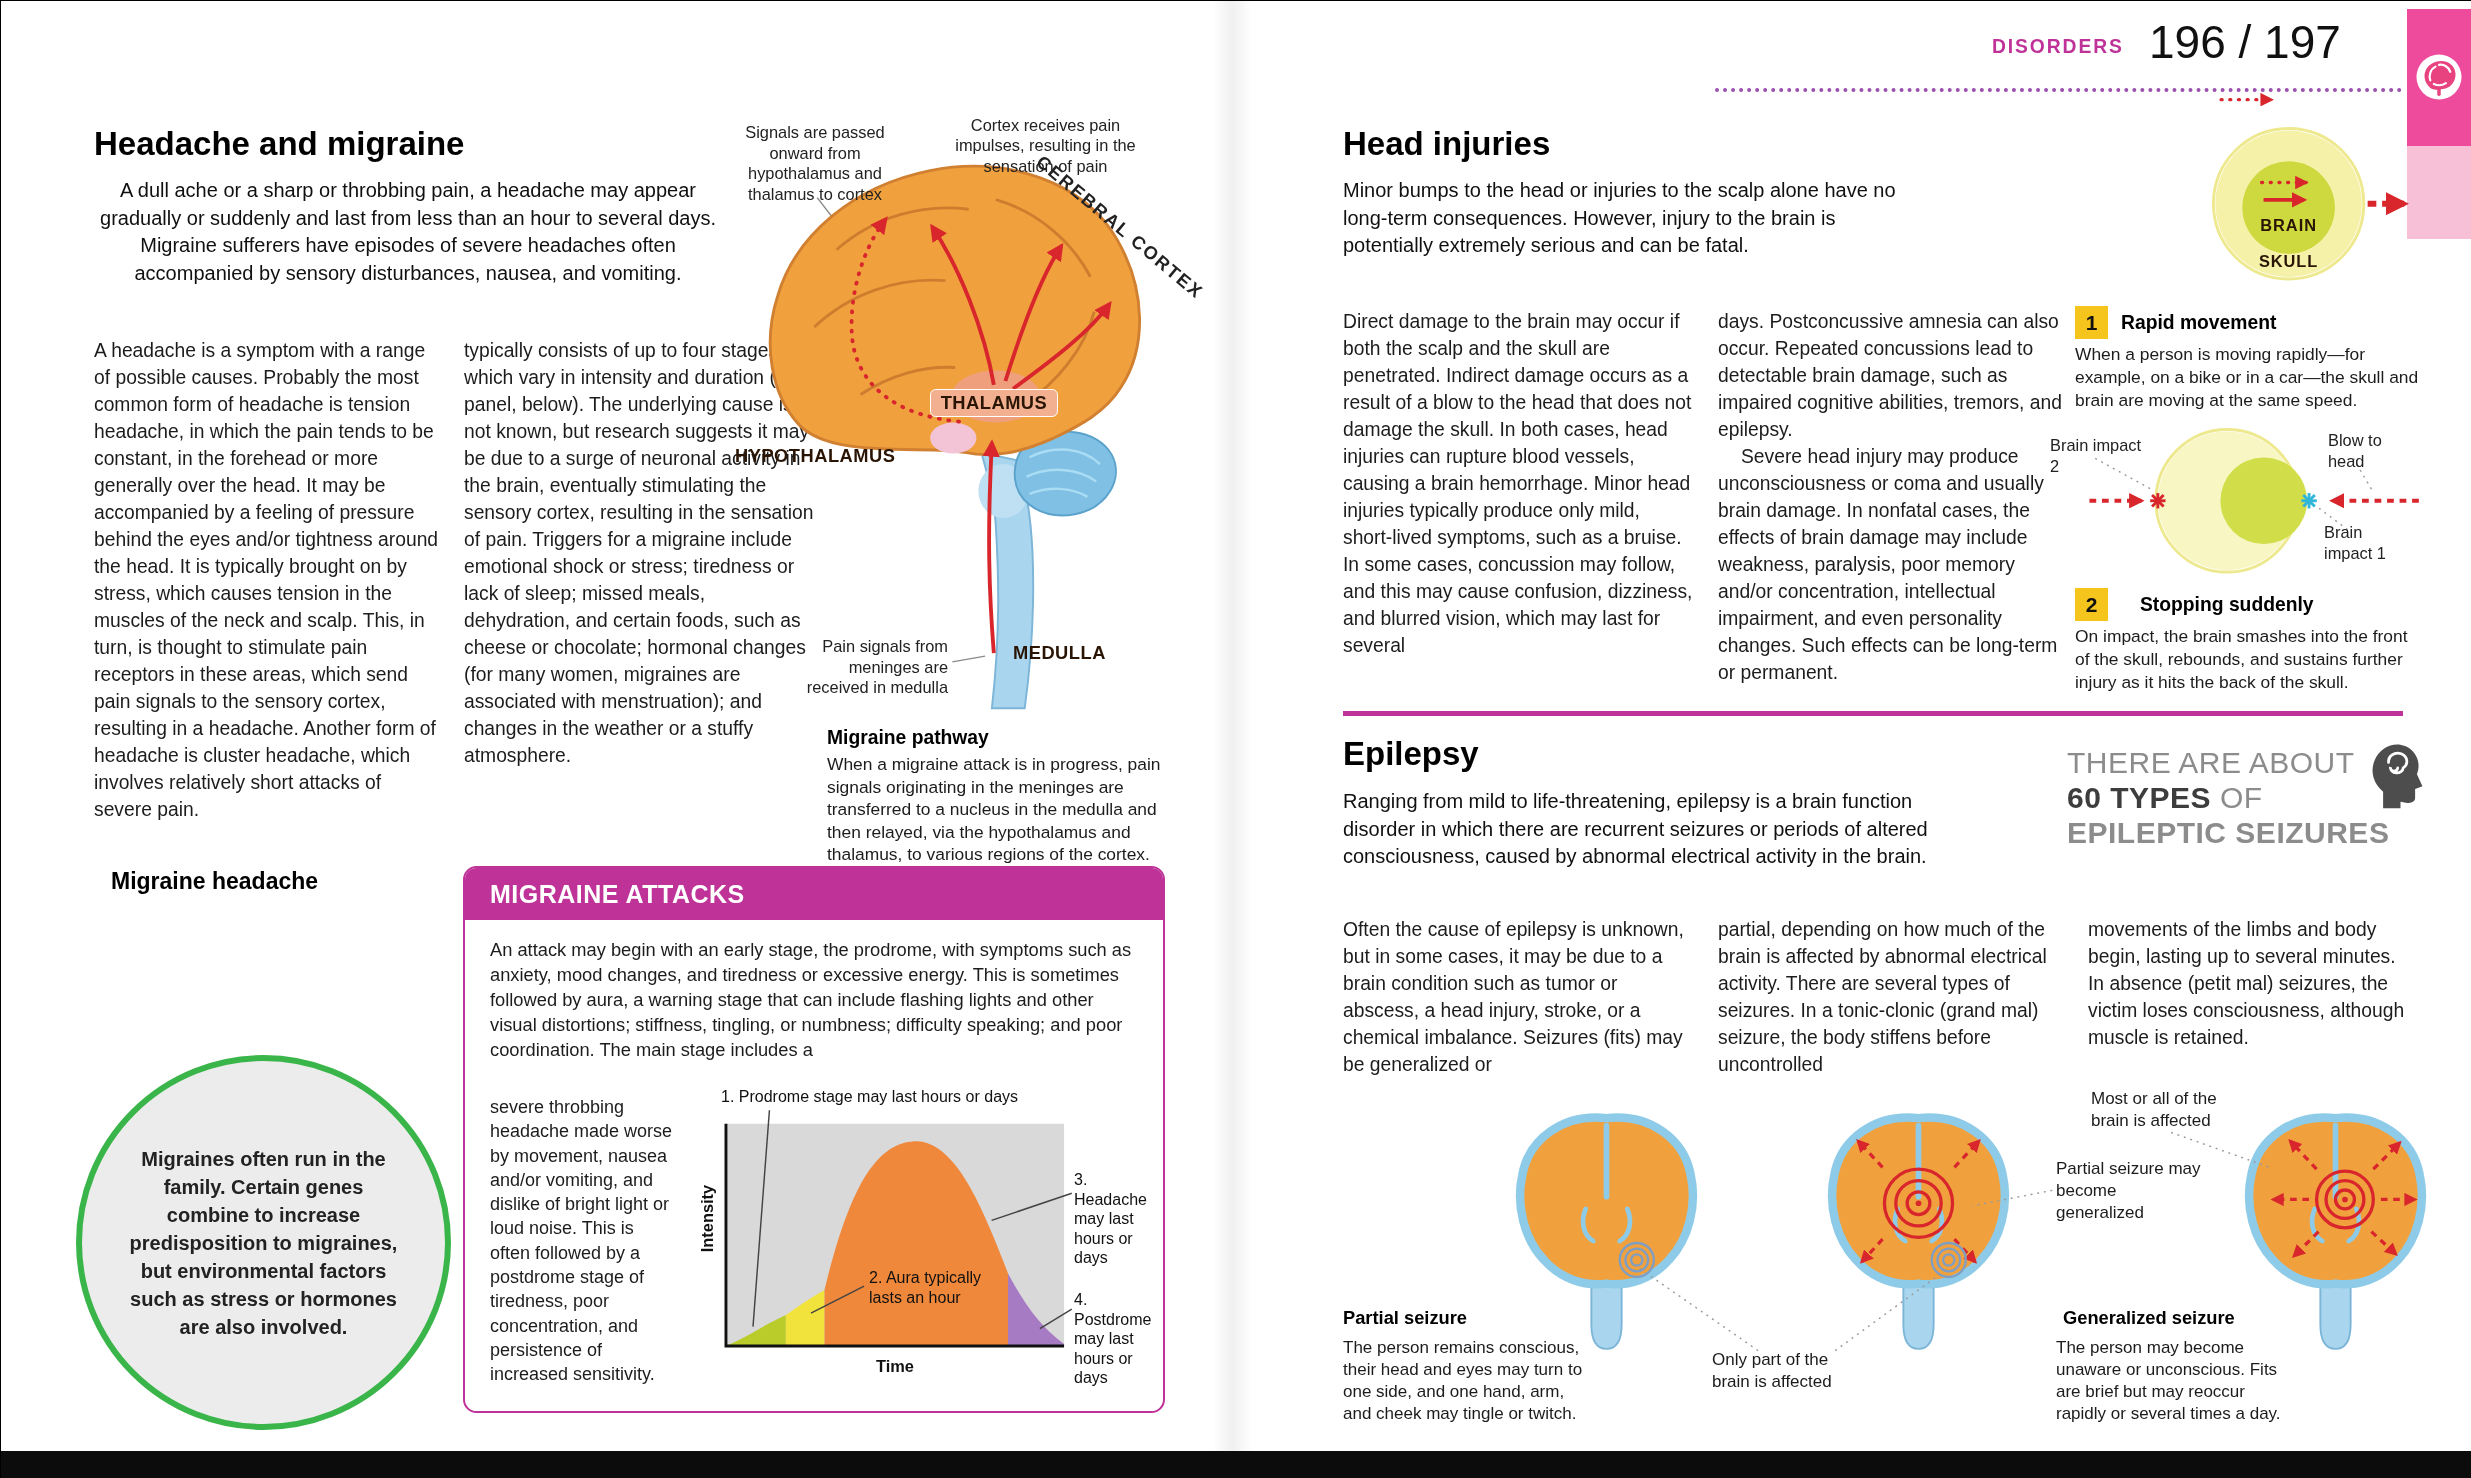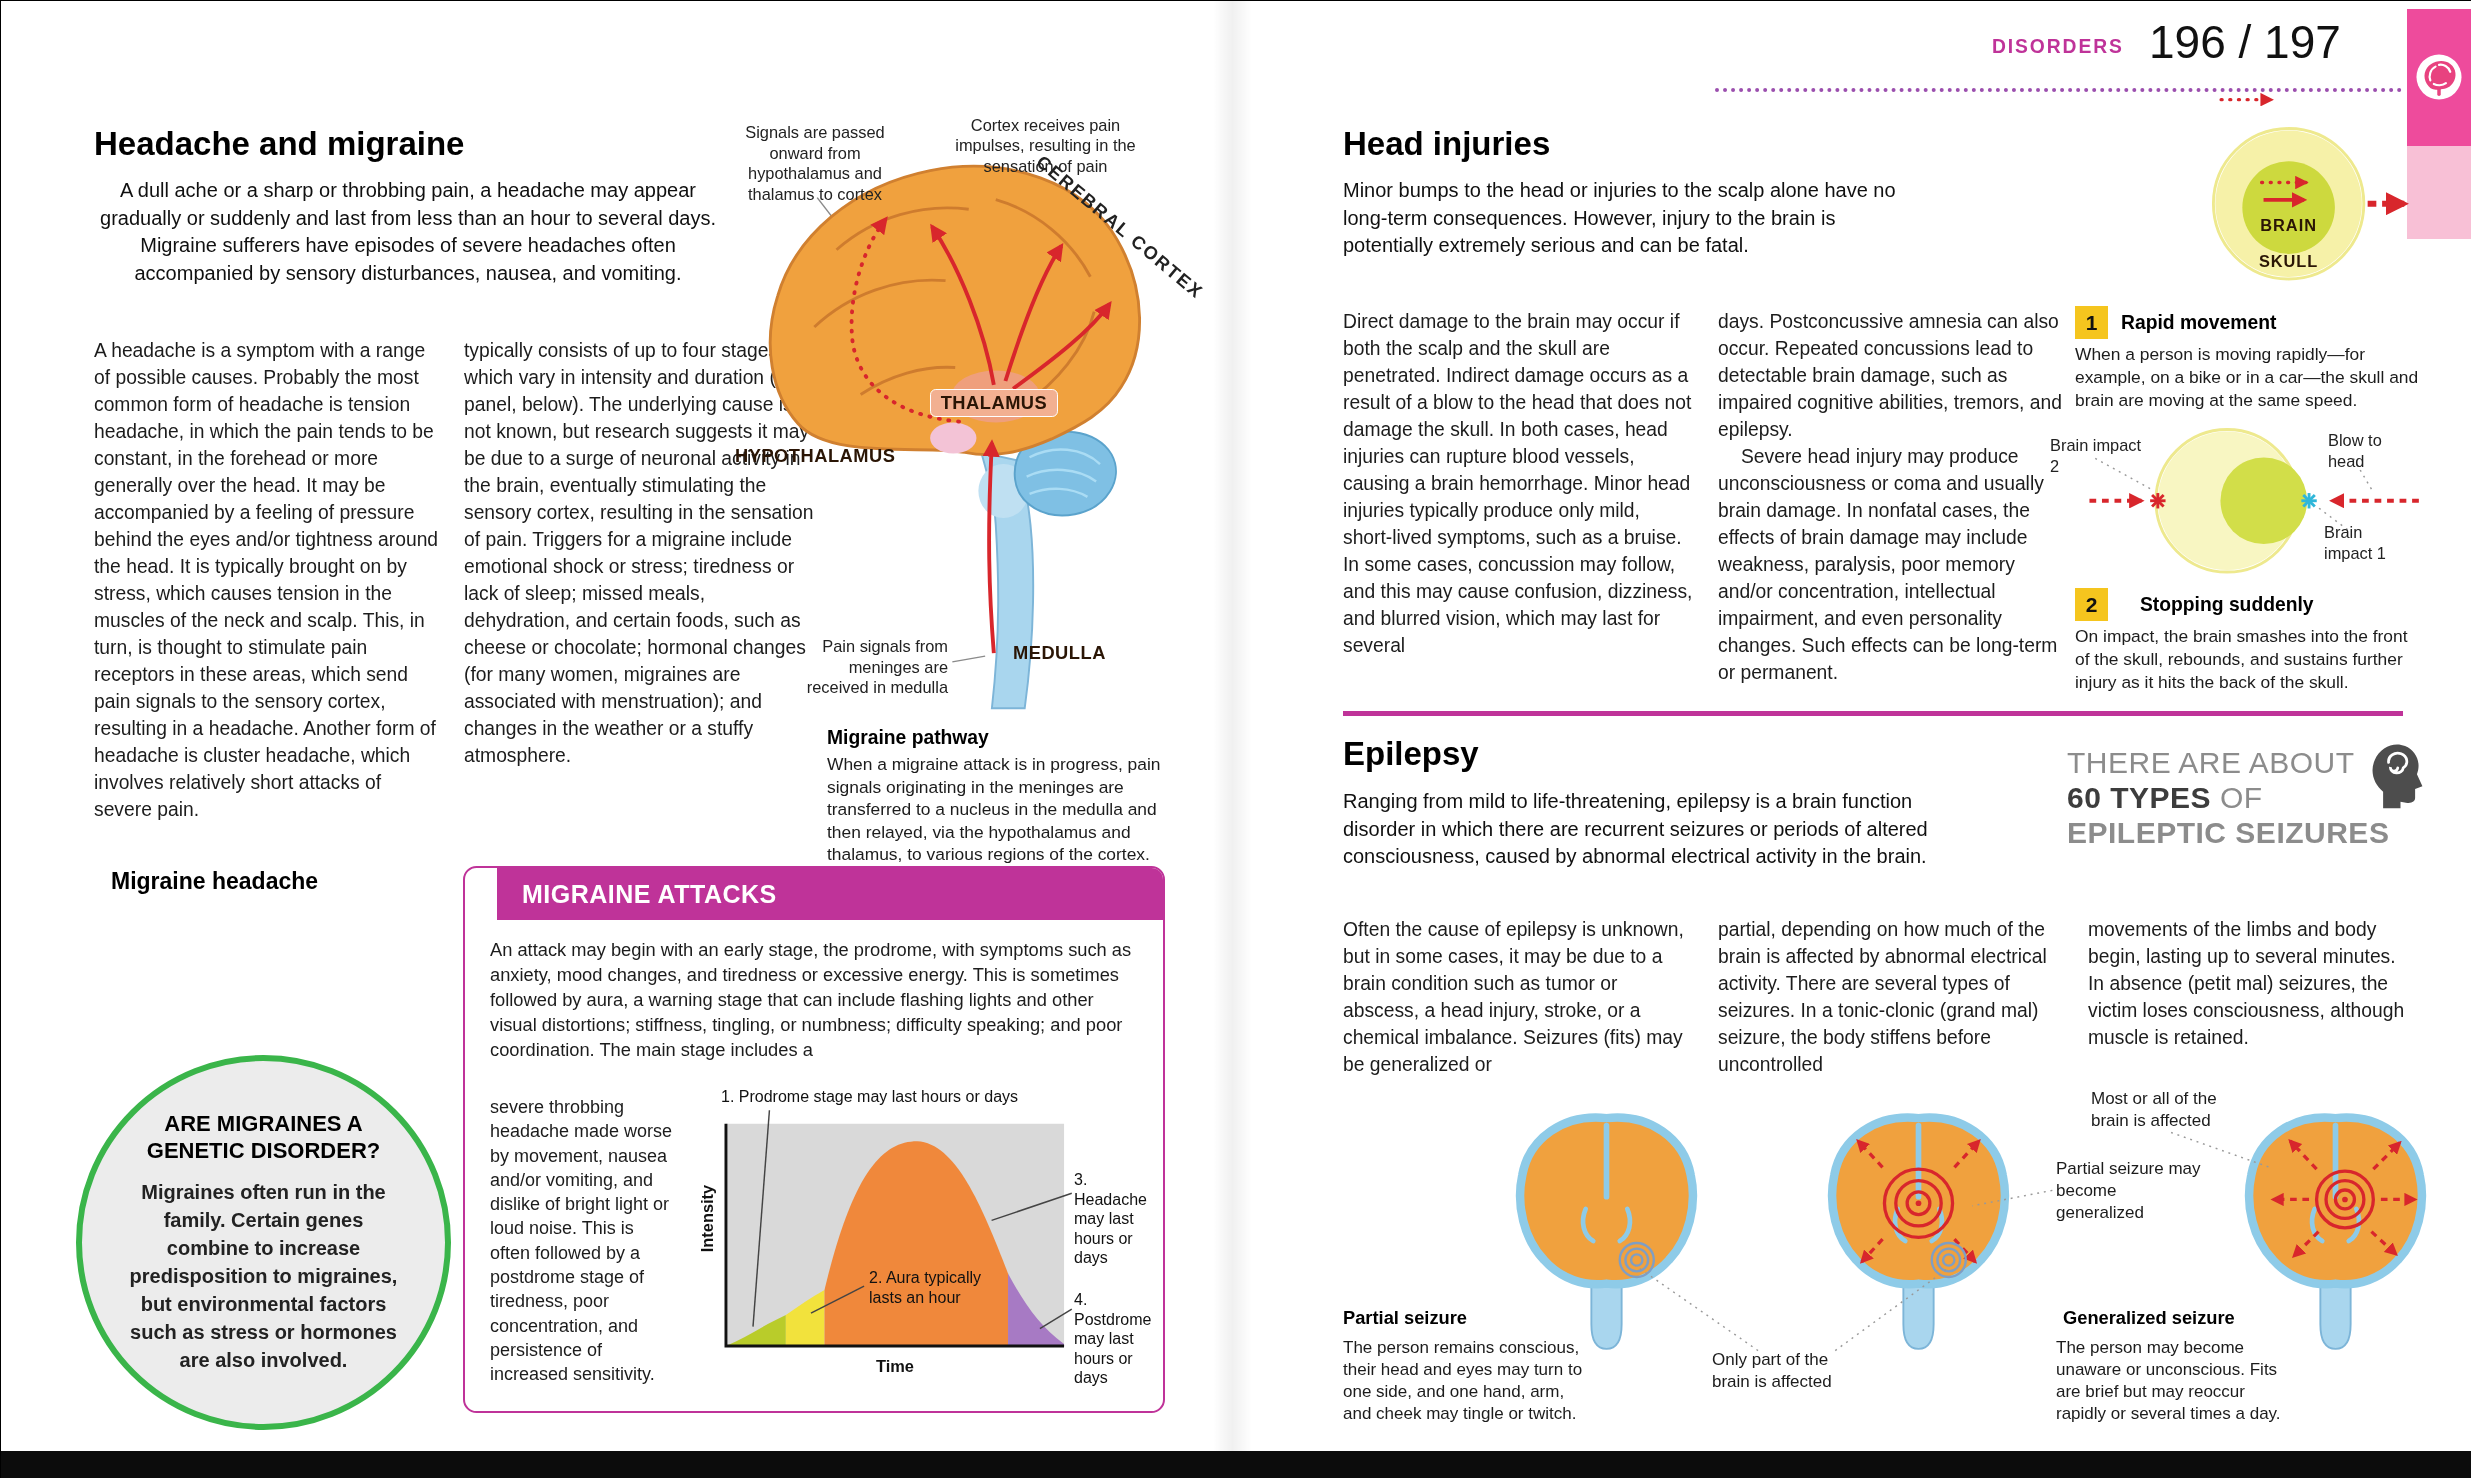--- a/index.html
+++ b/index.html
@@ -13,21 +13,21 @@
   .small-ann{font-size:16.4px;line-height:1.25;color:#222;text-align:center;}
   .fig-cap-title{font-size:19.3px;font-weight:bold;color:#000;}
   .fig-cap{font-size:17.4px;line-height:1.3;color:#1c1c1c;}
   .anat-label{font-size:18.3px;font-weight:bold;color:#2a1505;letter-spacing:0.5px;}
   .thalamus-chip{background:#f2b091;border:1.9px solid #fff;border-radius:5.8px;padding:1.9px 9.7px;}
   .rot-label{font-size:18.3px;font-weight:bold;letter-spacing:1.9px;color:#222;white-space:nowrap;transform-origin:left top;}
   .qa-circle{width:375px;height:375px;border-radius:50%;background:#ececec;border:6.8px solid #3ab54a;box-sizing:border-box;
              display:flex;flex-direction:column;align-items:center;justify-content:center;text-align:center;padding:0 41px;gap:13.5px;}
   .qa-title{font-size:22px;font-weight:bold;line-height:1.2;color:#000;}
   .qa-body{font-size:20px;font-weight:bold;line-height:1.4;color:#222;}
-  .panel{border:2.9px solid #bf3399;border-radius:13.5px;background:#fff;box-sizing:border-box;overflow:hidden;padding-left:32px;}
+  .panel{border:2.9px solid #bf3399;border-radius:13.5px;background:#fff;box-sizing:border-box;overflow:hidden;}
   .panel-header{height:52px;background:#bf3399;color:#fff;font-size:25px;font-weight:bold;line-height:52px;padding-left:25px;letter-spacing:0.5px;}
   .panel-body{position:absolute;left:0;top:55px;right:0;bottom:0;}
   .panel-text{font-size:18.3px;line-height:1.38;color:#1c1c1c;}
   .panel-left{font-size:18px;line-height:1.35;color:#1c1c1c;}
   .chart-ann{font-size:16px;line-height:1.22;color:#111;}
   .axis-label{font-size:16.4px;font-weight:bold;color:#111;text-align:center;}
   .badge{width:33px;height:33px;background:#f5c51e;color:#111;font-weight:bold;font-size:21px;display:flex;align-items:center;justify-content:center;}
   .num-title{font-size:19.3px;font-weight:bold;color:#000;}
   .num-body{font-size:17.4px;line-height:1.32;color:#1c1c1c;}
   .imp-label{font-size:16.4px;line-height:1.25;color:#222;}
@@ -63,21 +63,20 @@
   </div>
   <div class="abs" style="left:2406px;top:145px;width:64px;height:93px;background:#f8c0d6;"></div>
 
   <div class="abs sec-title" style="left:93px;top:124px;">Headache and migraine</div>
   <div class="abs intro" style="left:93px;top:176px;width:628px;text-align:center;">A dull ache or a sharp or throbbing pain, a headache may appear gradually or suddenly and last from less than an hour to several days. Migraine sufferers have episodes of severe headaches often accompanied by sensory disturbances, nausea, and vomiting.</div>
   <div class="abs body-text" style="left:93px;top:336px;width:350px;">A headache is a symptom with a range of possible causes. Probably the most common form of headache is tension headache, in which the pain tends to be constant, in the forehead or more generally over the head. It may be accompanied by a feeling of pressure behind the eyes and/or tightness around the head. It is typically brought on by stress, which causes tension in the muscles of the neck and scalp. This, in turn, is thought to stimulate pain receptors in these areas, which send pain signals to the sensory cortex, resulting in a headache. Another form of headache is cluster headache, which involves relatively short attacks of severe pain.</div>
   <div class="abs sub-title" style="left:110px;top:867px;">Migraine headache</div>
   <div class="abs body-text" style="left:463px;top:336px;width:350px;">typically consists of up to four stages, which vary in intensity and duration (see panel, below). The underlying cause is not known, but research suggests it may be due to a surge of neuronal activity in the brain, eventually stimulating the sensory cortex, resulting in the sensation of pain. Triggers for a migraine include emotional shock or stress; tiredness or lack of sleep; missed meals, dehydration, and certain foods, such as cheese or chocolate; hormonal changes (for many women, migraines are associated with menstruation); and changes in the weather or a stuffy atmosphere.</div>
 
   <div class="abs qa-circle" style="left:75px;top:1054px;">
-    <div class="qa-title">ARE MIGRAINES A GENETIC DISORDER?</div>
     <div class="qa-body">Migraines often run in the family. Certain genes combine to increase predisposition to migraines, but environmental factors such as stress or hormones are also involved.</div>
   </div>
 
   <div class="abs" style="left:705px;top:104px;width:483px;height:637px;">
     <svg width="483" height="637" viewBox="0 0 500 660">
       <defs>
         <marker id="ar1" viewBox="0 0 10 10" refX="8" refY="5" markerWidth="4.5" markerHeight="4.5" orient="auto">
           <path d="M0,0 L10,5 L0,10 Z" fill="#d8262c"></path>
         </marker>
       </defs>

